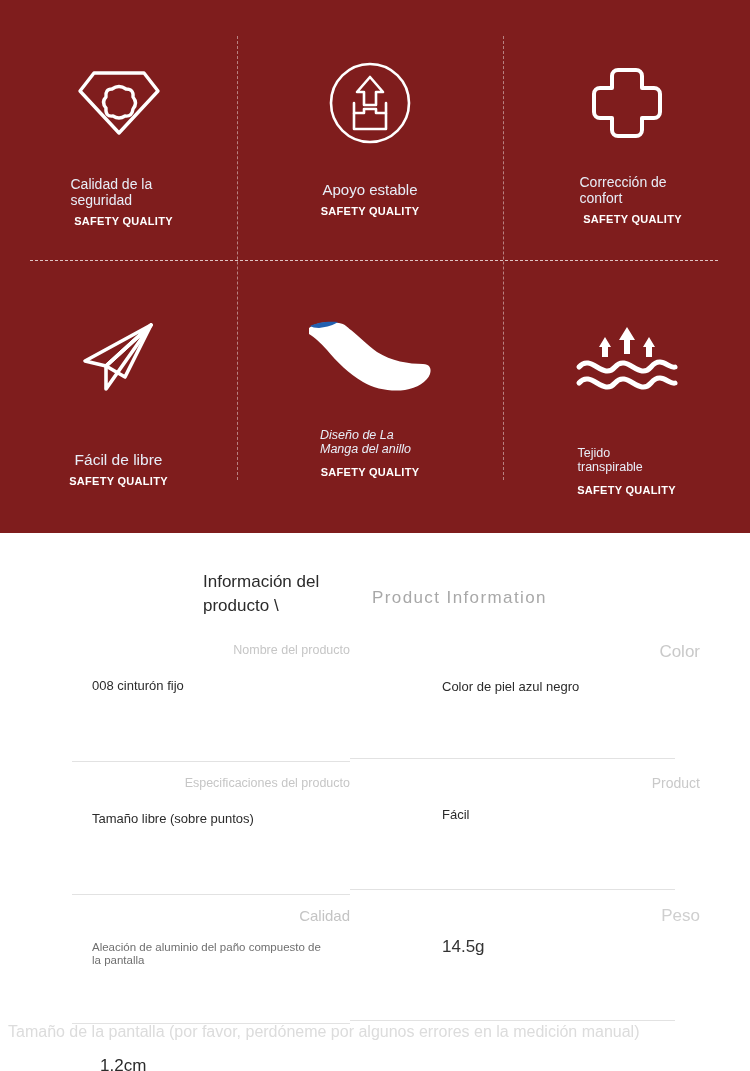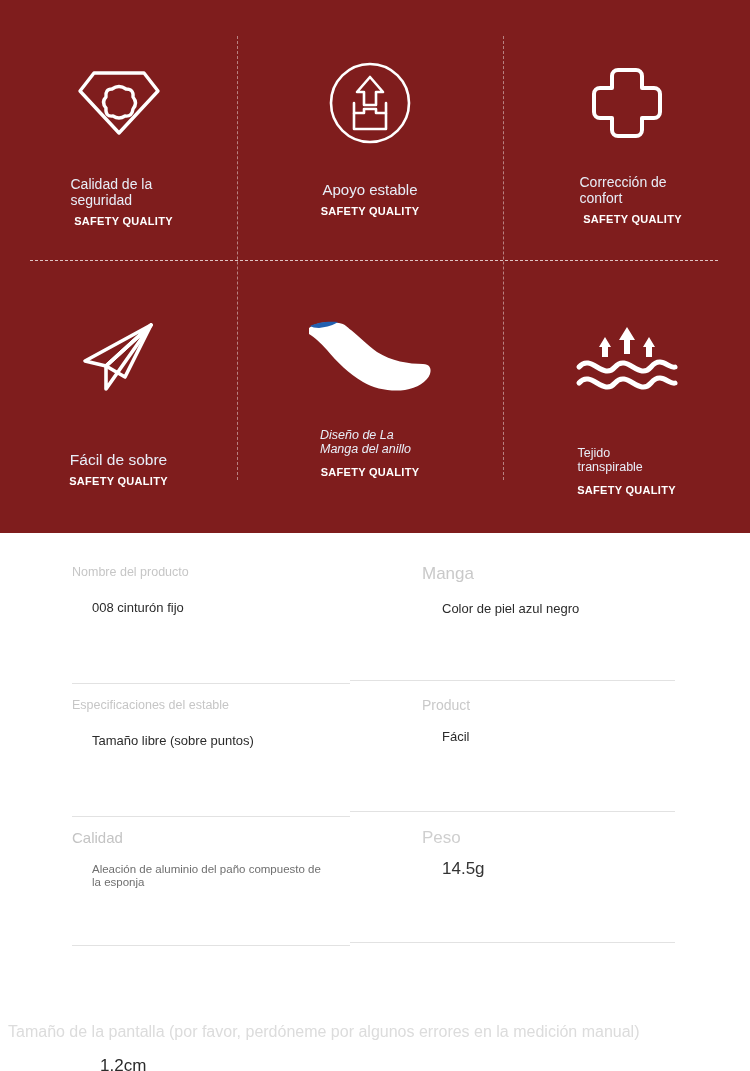--- a/index.html
+++ b/index.html
@@ -145,20 +145,21 @@
     position: relative;
     width: 350px;
   }
   .spec-col.left  { padding-left: 72px; }
   .spec-col.right { padding-left: 72px; }
 
   .spec-label {
     color: #c6c6c6;
     font-size: 12.5px;
     line-height: 14px;
+    text-align: right;
   }
   .spec-value {
     color: #2b2b2b;
     font-size: 13px;
     line-height: 15px;
     margin-top: 21px;
     margin-left: 20px;
   }
 
   
@@ -244,21 +245,21 @@
     </div>
 
     <div class="feature-cell cell-4 row2">
       <div class="feature-icon">
         <svg width="80" height="76" viewBox="0 0 80 76" fill="none" stroke="#ffffff" stroke-width="3.6">
           <path d="M72 6 L6 42 L27 47 Z" stroke-linejoin="round"></path>
           <path d="M72 6 L27 47 L27 70 Z" stroke-linejoin="round"></path>
           <path d="M27 47 L72 6 L46 58 Z" stroke-linejoin="round"></path>
         </svg>
       </div>
-      <div class="feature-title centered">Fácil de sobre</div>
+      <div class="feature-title centered">Fácil de libre</div>
       <div class="feature-sub">SAFETY QUALITY</div>
     </div>
 
     <div class="feature-cell cell-5 row2">
       <div class="feature-icon">
         <svg width="130" height="82" viewBox="0 0 130 82" fill="#ffffff">
           <path d="M4 12 C10 7 22 5 34 7 C40 8 42 11 46 14 C55 21 62 29 72 36 C86 45 104 48 118 48 C124 48 127 52 125 58 C122 66 112 72 100 74 C86 76 70 73 58 66 C44 58 32 46 22 34 C16 27 9 21 4 18 Z"></path>
           <path d="M5 10 C12 6 24 5 33 6 C29 9 22 11 14 12 C10 12 7 11 5 10 Z" fill="#2260b0"></path>
         </svg>
       </div>
@@ -278,53 +279,57 @@
       </div>
       <div class="feature-title">Tejido transpirable</div>
       <div class="feature-sub">SAFETY QUALITY</div>
     </div>
 
   </div>
 </div>
 
 <div class="info-section">
 
+  <div class="info-heading">
+    <div class="heading-es">Información del producto \</div>
+    <div class="heading-en">Product Information</div>
+  </div>
 
   <div class="spec-table">
 
     <div class="spec-row row-1">
       <div class="spec-col left">
         <div class="spec-label">Nombre del producto</div>
         <div class="spec-value">008 cinturón fijo</div>
       </div>
       <div class="spec-col right">
-        <div class="spec-label">Manga</div>
+        <div class="spec-label">Color</div>
         <div class="spec-value">Color de piel azul negro</div>
       </div>
       <div class="row-divider left-line" style="top:118px"></div>
       <div class="row-divider right-line" style="top:115px"></div>
     </div>
 
     <div class="spec-row row-2">
       <div class="spec-col left">
-        <div class="spec-label">Especificaciones del estable</div>
+        <div class="spec-label">Especificaciones del producto</div>
         <div class="spec-value">Tamaño libre (sobre puntos)</div>
       </div>
       <div class="spec-col right">
         <div class="spec-label">Product</div>
         <div class="spec-value">Fácil</div>
       </div>
       <div class="row-divider left-line" style="top:118px"></div>
       <div class="row-divider right-line" style="top:113px"></div>
     </div>
 
     <div class="spec-row row-3">
       <div class="spec-col left">
         <div class="spec-label">Calidad</div>
-        <div class="spec-value">Aleación de aluminio del paño compuesto de la esponja</div>
+        <div class="spec-value">Aleación de aluminio del paño compuesto de la pantalla</div>
       </div>
       <div class="spec-col right">
         <div class="spec-label">Peso</div>
         <div class="spec-value">14.5g</div>
       </div>
       <div class="row-divider left-line" style="top:114px"></div>
       <div class="row-divider right-line" style="top:111px"></div>
     </div>
 
   </div>

